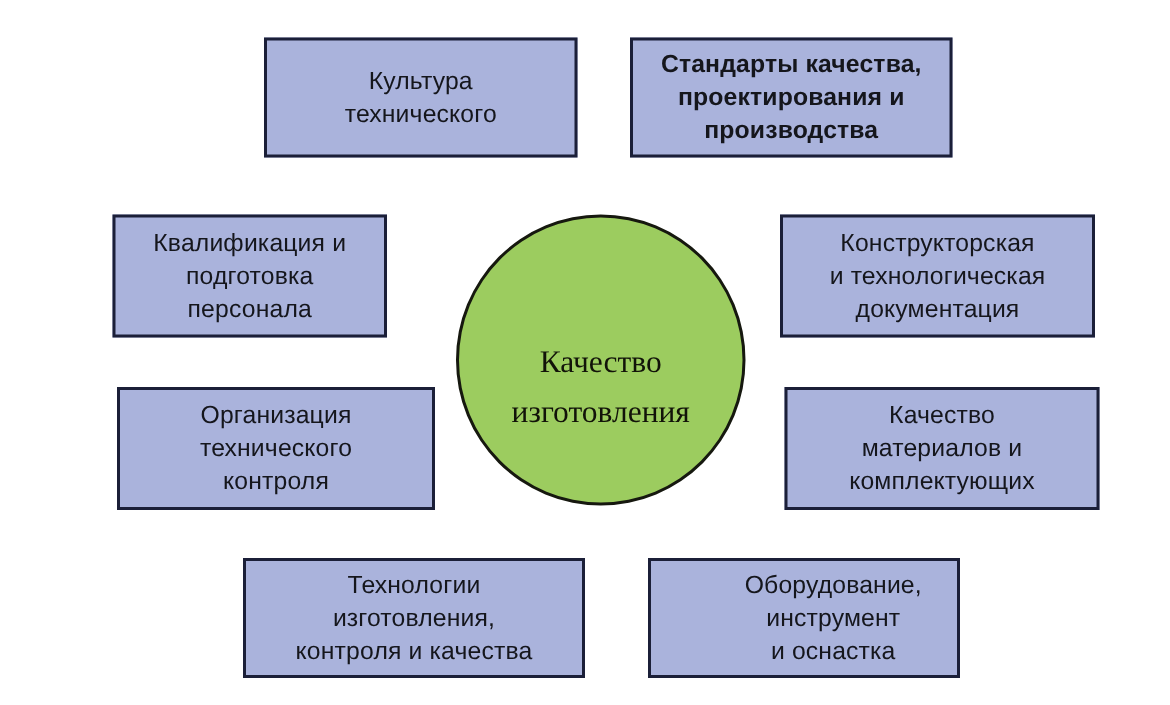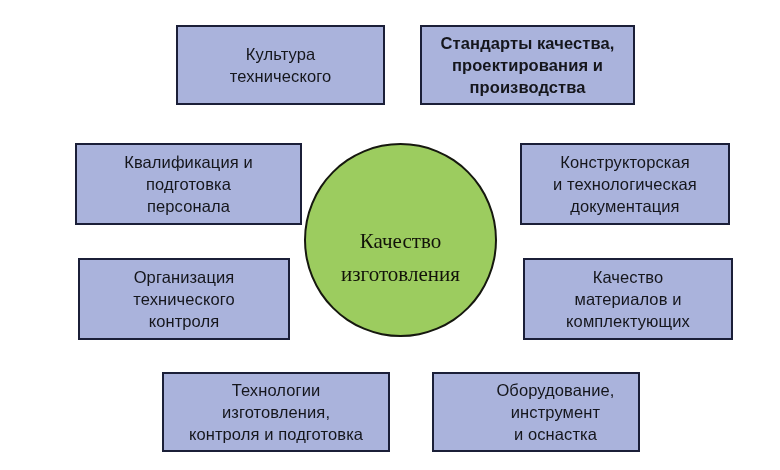--- a/index.html
+++ b/index.html
@@ -33,21 +33,21 @@
     font-size: 16.5px;
     line-height: 1.34;
     color: #15161c;
     letter-spacing: 0.1px;
     white-space: pre-line;
   }
 
   
   #box-culture        { left:176px; top:25px;  width:209px; height:80px; }
   #box-standards      { left:420px; top:25px;  width:215px; height:80px;font-weight:bold; }
-  #box-personnel      { left:75px;  top:143px; width:227px; height:82px; }
+  #box-personnel      { left:75px;  top:143px; width:183px; height:82px; }
   #box-documentation  { left:520px; top:143px; width:210px; height:82px; }
   #box-qc-org         { left:78px;  top:258px; width:212px; height:82px; }
   #box-materials      { left:523px; top:258px; width:210px; height:82px; }
   #box-technologies   { left:162px; top:372px; width:228px; height:80px; }
   #box-equipment      { left:432px; top:372px; width:208px; height:80px;padding-left:45px; }
 
   
   #center-circle {
     position: absolute;
     left: 304px;
@@ -108,21 +108,21 @@
 
   <div class="factor-box" id="box-materials" style="background: rgb(170, 179, 220); border-color: rgb(27, 31, 56);">
     <span class="label" style="color: rgb(21, 22, 28);">Качество
 материалов и
 комплектующих</span>
   </div>
 
   <div class="factor-box" id="box-technologies" style="background: rgb(170, 179, 220); border-color: rgb(27, 31, 56);">
     <span class="label" style="color: rgb(21, 22, 28);">Технологии
 изготовления,
-контроля и подготовка</span>
+контроля и качества</span>
   </div>
 
   <div class="factor-box" id="box-equipment" style="background: rgb(170, 179, 220); border-color: rgb(27, 31, 56);">
     <span class="label" style="color: rgb(21, 22, 28);">Оборудование,
 инструмент
 и оснастка</span>
   </div>
 
   <div id="center-circle" style="background: rgb(156, 204, 95); border-color: rgb(22, 24, 15);">
     <span class="center-label">Качество

